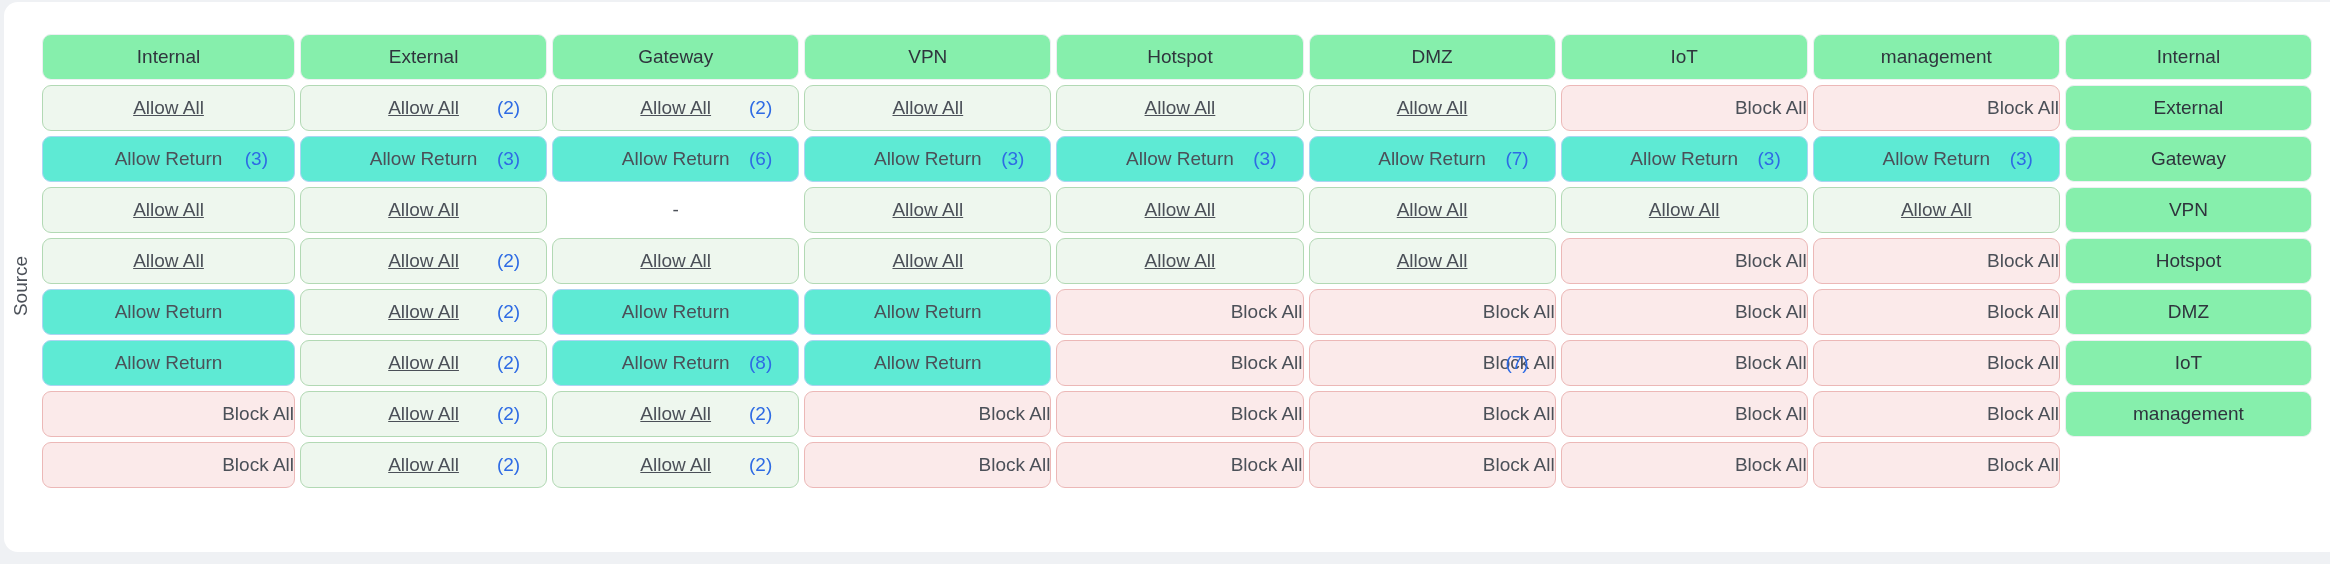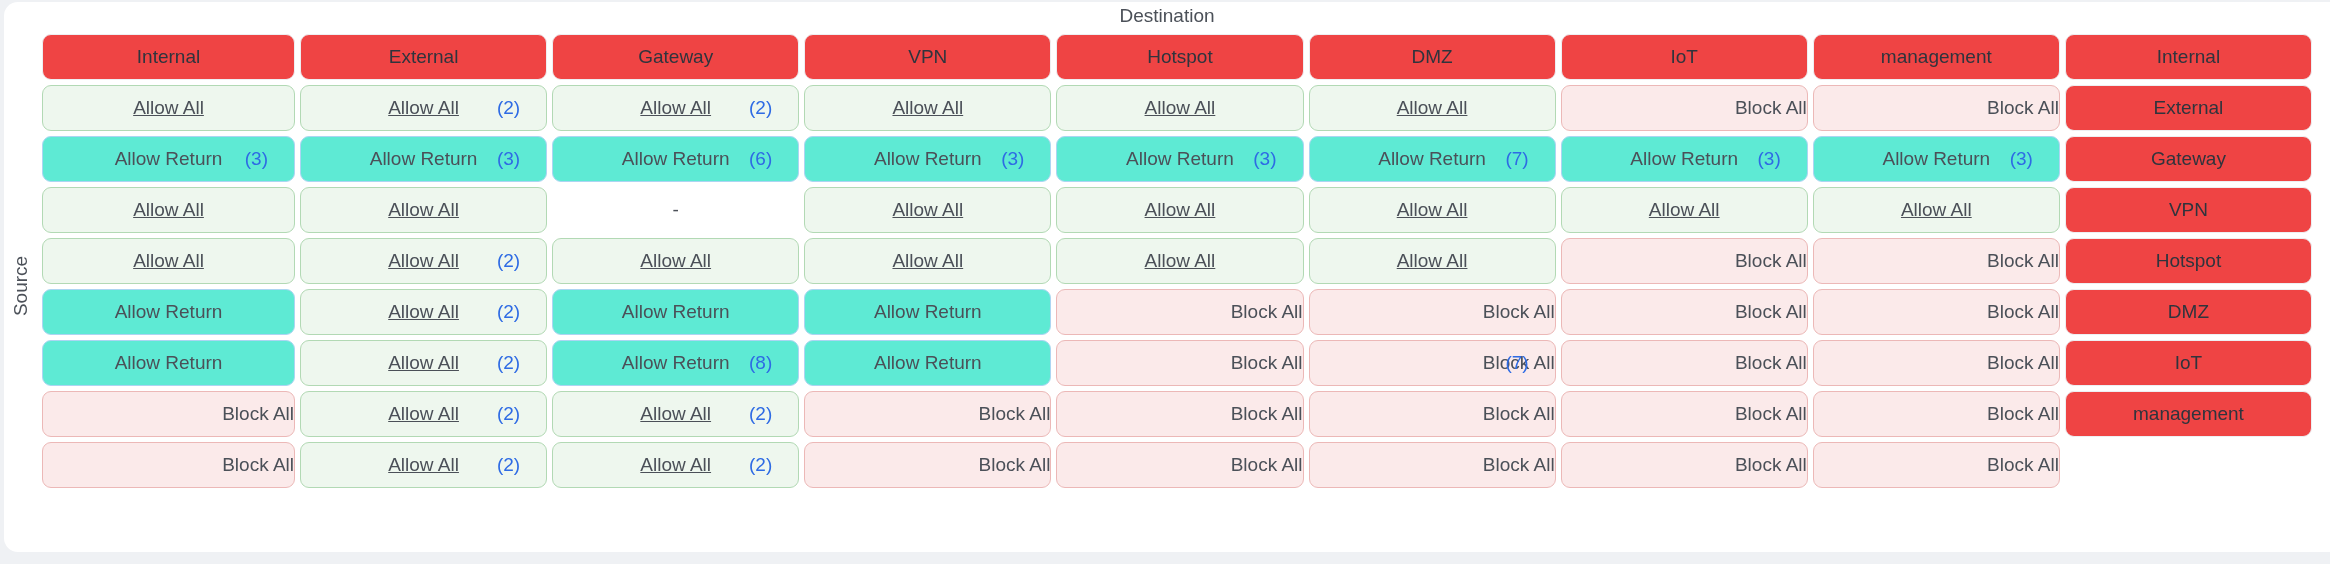--- a/index.html
+++ b/index.html
@@ -23,21 +23,21 @@
     font-size:19px;color:#4b5058;white-space:nowrap;
   }
   .grid{
     position:absolute;left:38px;top:32px;right:18px;
     display:grid;
     grid-template-columns:253px repeat(8,1fr);
     grid-auto-rows:46px;
     gap:5px;
   }
   .hcell{
-    background:#ef4444;border:1.5px solid #edeff2;border-radius:9px;
+    background:#86efac;border:1.5px solid #edeff2;border-radius:9px;
     display:flex;align-items:center;justify-content:center;
     font-size:19px;color:#2f343d;cursor:pointer;
   }
   .hcell.all-policies{
     background:#e4eefd;border-color:#e1ecfc;color:#2f6ce6;
   }
   .cell{
     position:relative;border:1.5px solid transparent;border-radius:9px;
     display:flex;align-items:center;justify-content:center;
     font-size:19px;color:#4b5058;cursor:pointer;
@@ -48,21 +48,20 @@
   .cell.none{background:#ffffff;border-color:transparent;cursor:default;}
   .count{
     position:absolute;right:26px;top:0;bottom:0;
     display:flex;align-items:center;color:#2e6be4;
   }
 </style>
 </head>
 <body>
 
 <div class="card">
-  <div class="dest-label">Destination</div>
   <div class="source-label">Source</div>
   <div class="grid">
       <div class="hcell">Internal</div>
       <div class="hcell">External</div>
       <div class="hcell">Gateway</div>
       <div class="hcell">VPN</div>
       <div class="hcell">Hotspot</div>
       <div class="hcell">DMZ</div>
       <div class="hcell">IoT</div>
       <div class="hcell">management</div>

